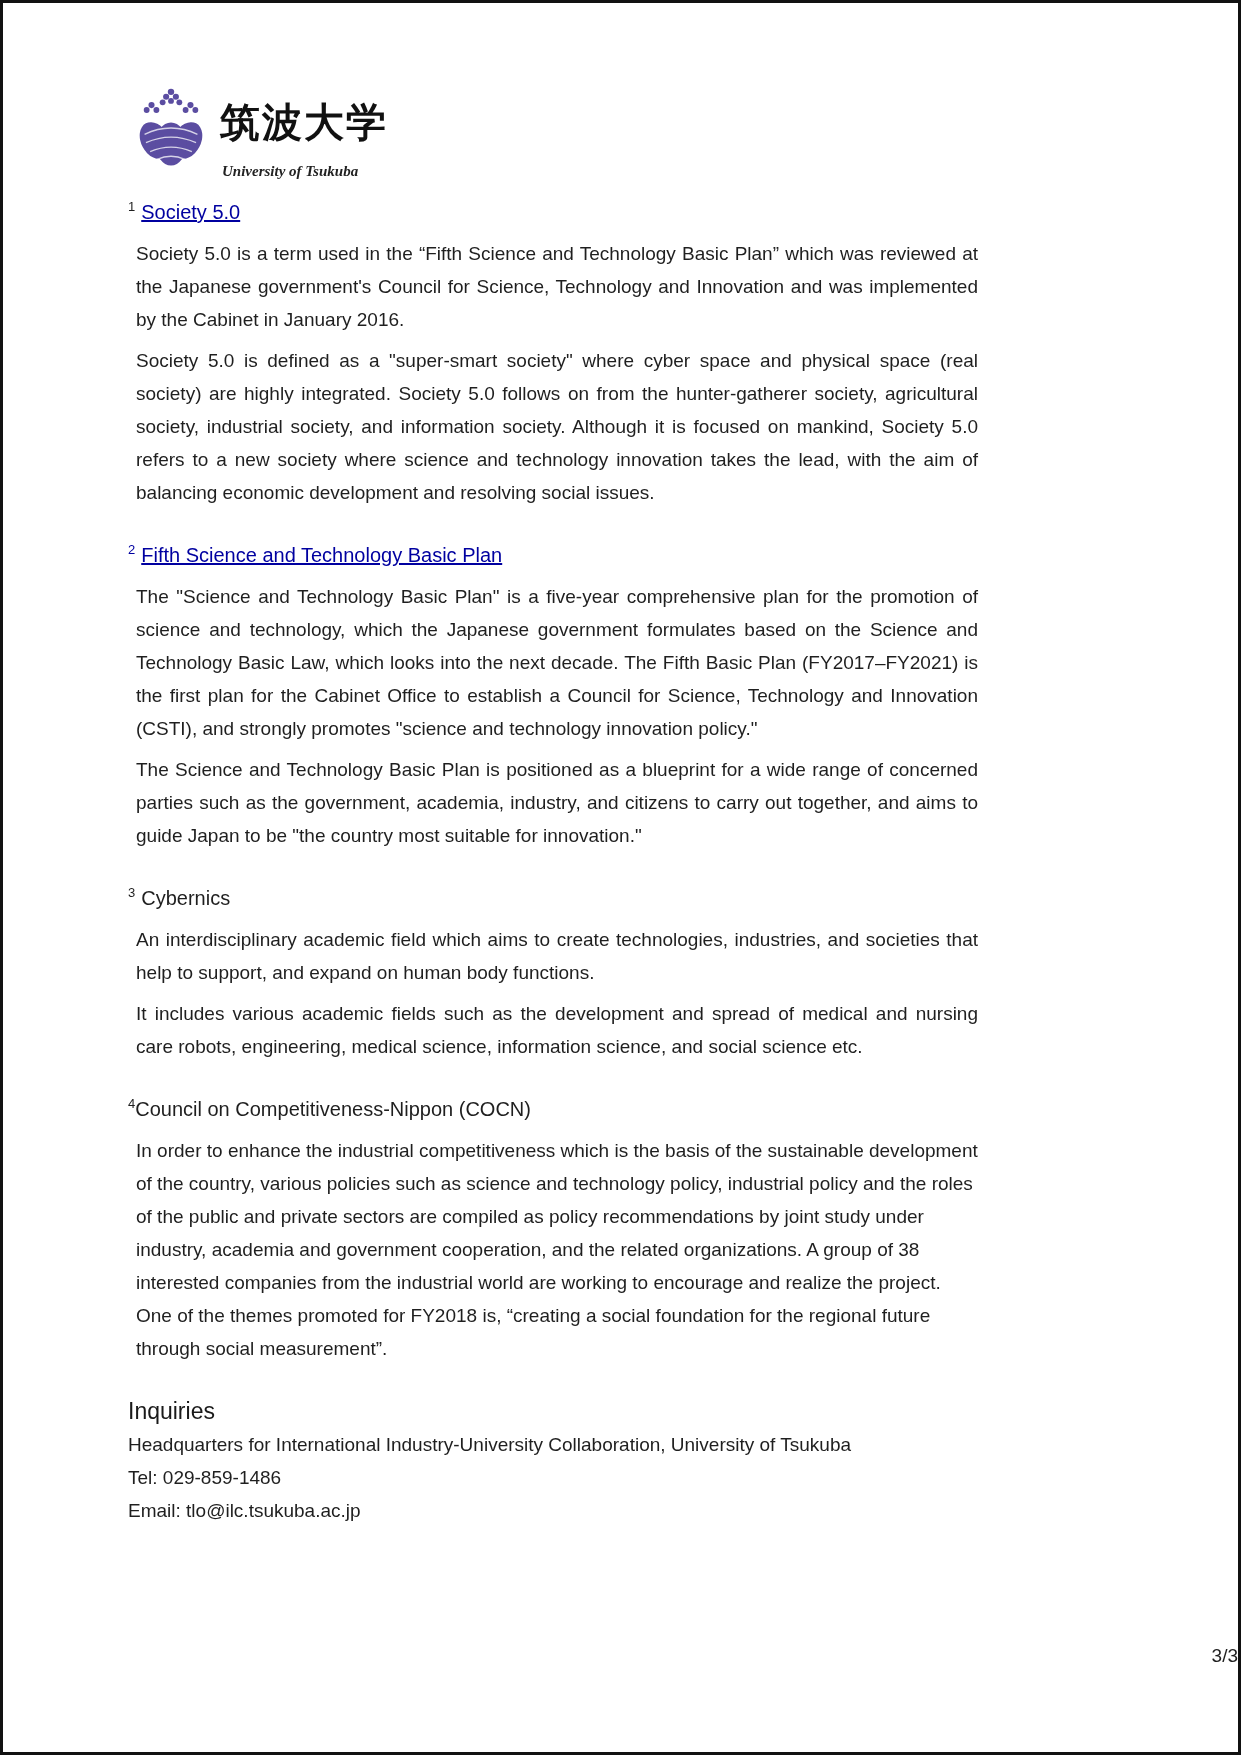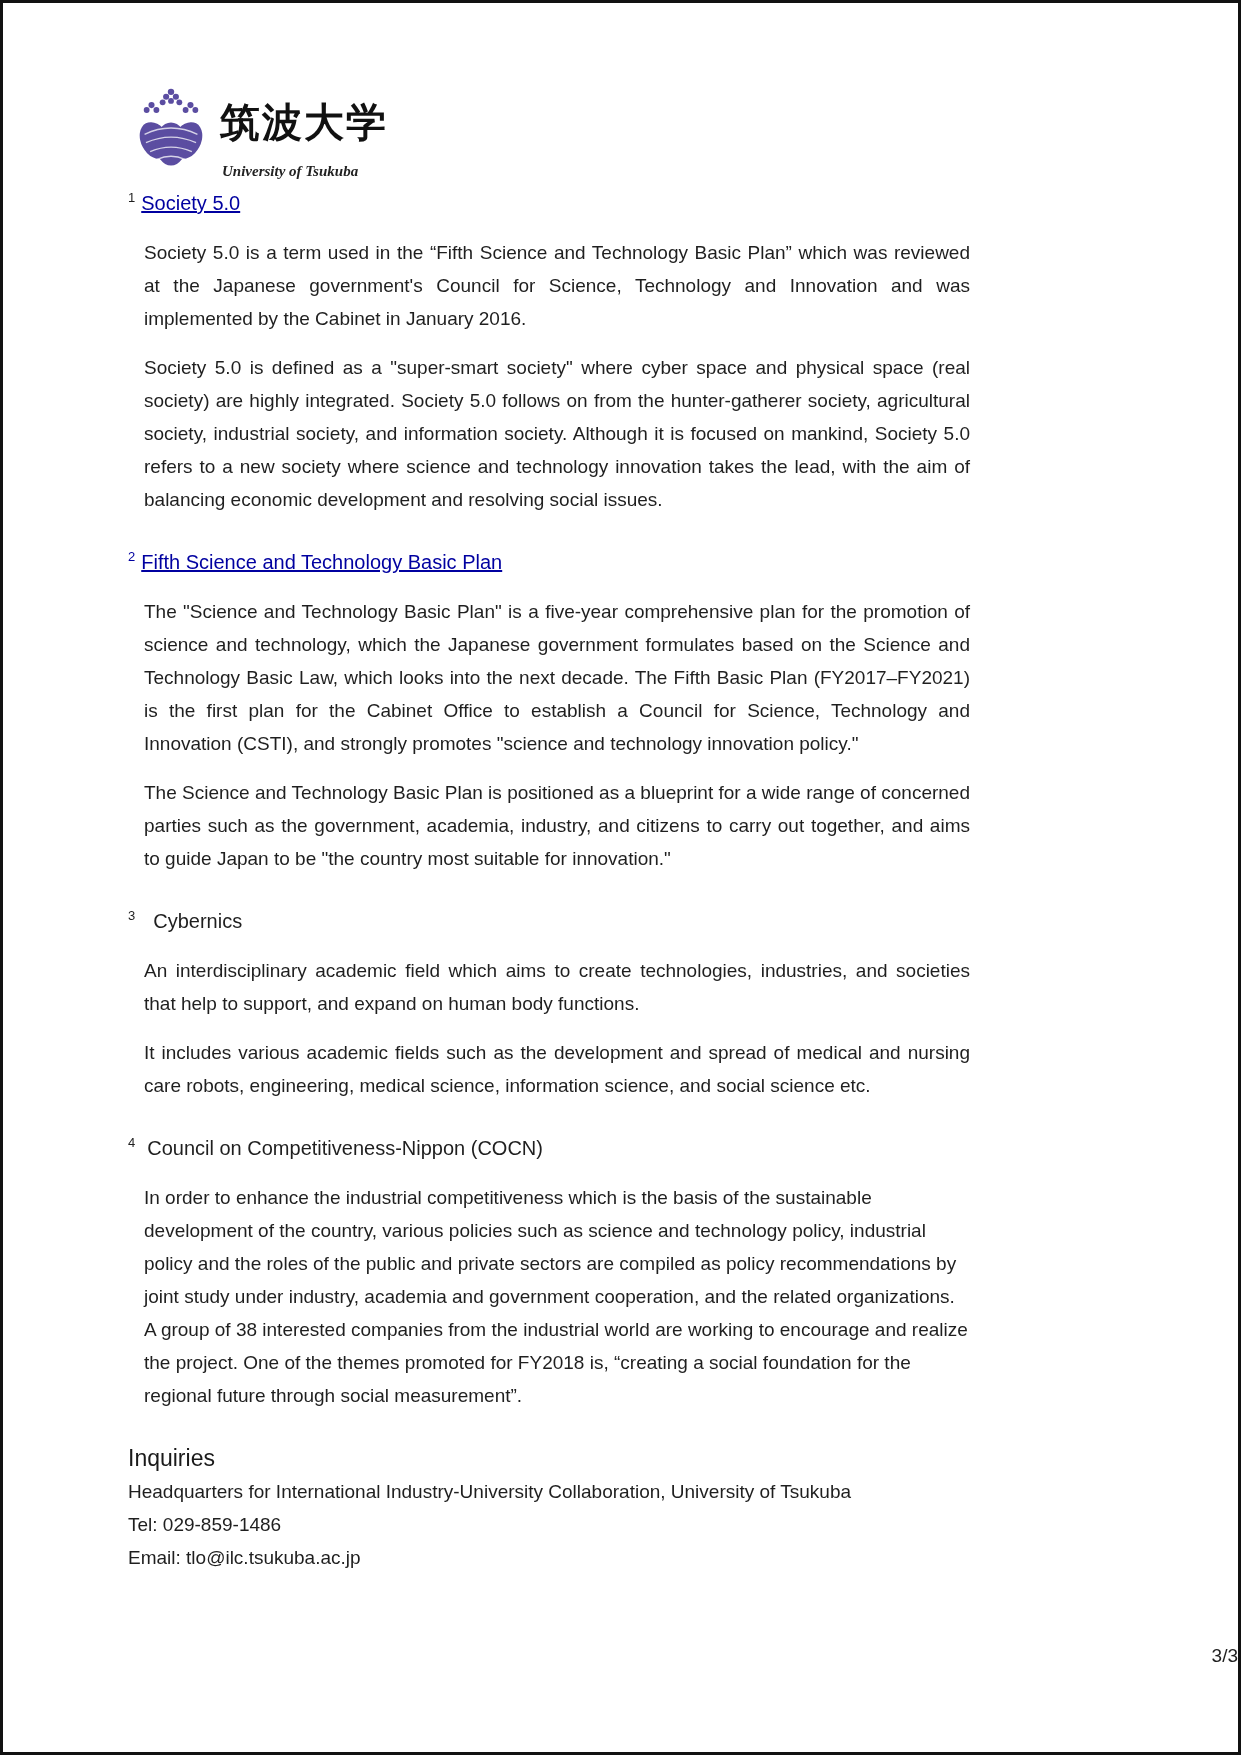--- a/index.html
+++ b/index.html
@@ -39,21 +39,21 @@
     font-weight: bold;
     font-size: 15px;
     color: #222222;
     margin-top: 20px;
     margin-left: 2px;
   }
 
   
   .content {
     position: absolute;
-    top: 184px;
+    top: 193px;
     left: 125px;
     width: 858px;
     font-size: 19px;
     line-height: 33px;
   }
   .fn-section { margin: 0; }
   .fn-heading {
     margin: 30px 0 0 0;
     font-size: 20px;
     font-weight: normal;
@@ -66,22 +66,22 @@
     vertical-align: 8px;
     margin-right: 6px;
     color: #1f1f1f;
   }
   .fn-sup.nospace { margin-right: 0; }
   .fn-sup.blue { color: #0000a0; }
   .fn-link {
     color: #0000a0;
     text-decoration: underline;
   }
-  .fn-title { color: #1f1f1f; margin-left: 12px; }
-  p.para { margin: 16px; }
+  .fn-title { color: #1f1f1f; }
+  p.para { margin: 8px; }
   p.just { text-align: justify; }
   p.left { text-align: left; }
 
   
   .inquiries { margin-top: 30px; }
   .inq-heading {
     margin: 0;
     font-size: 23px;
     font-weight: normal;
     line-height: 33px;

